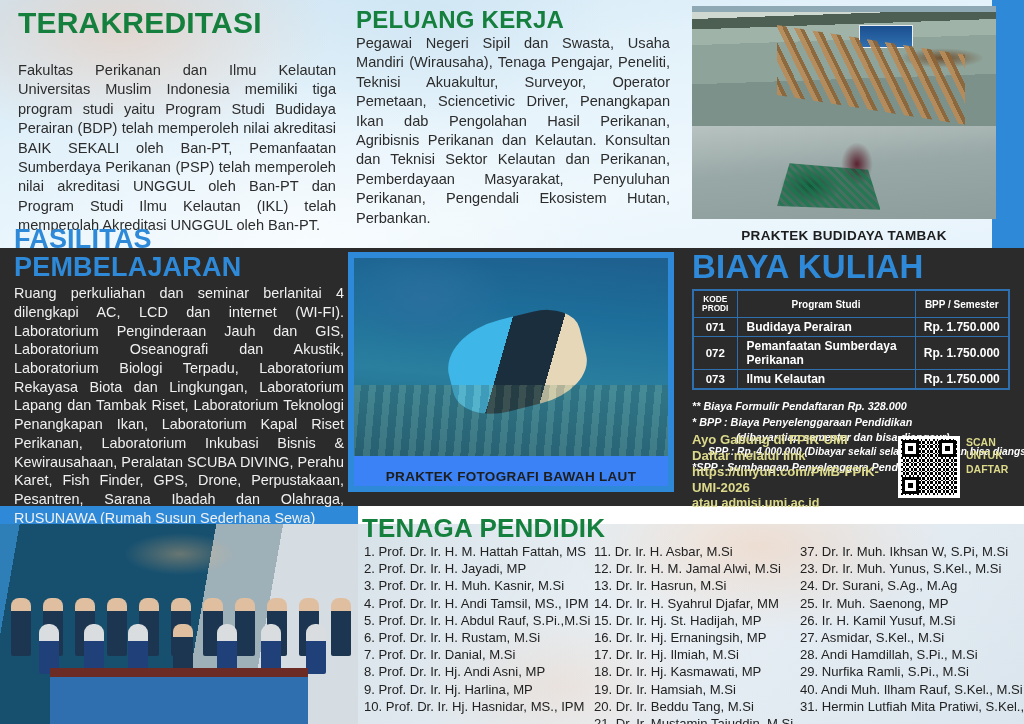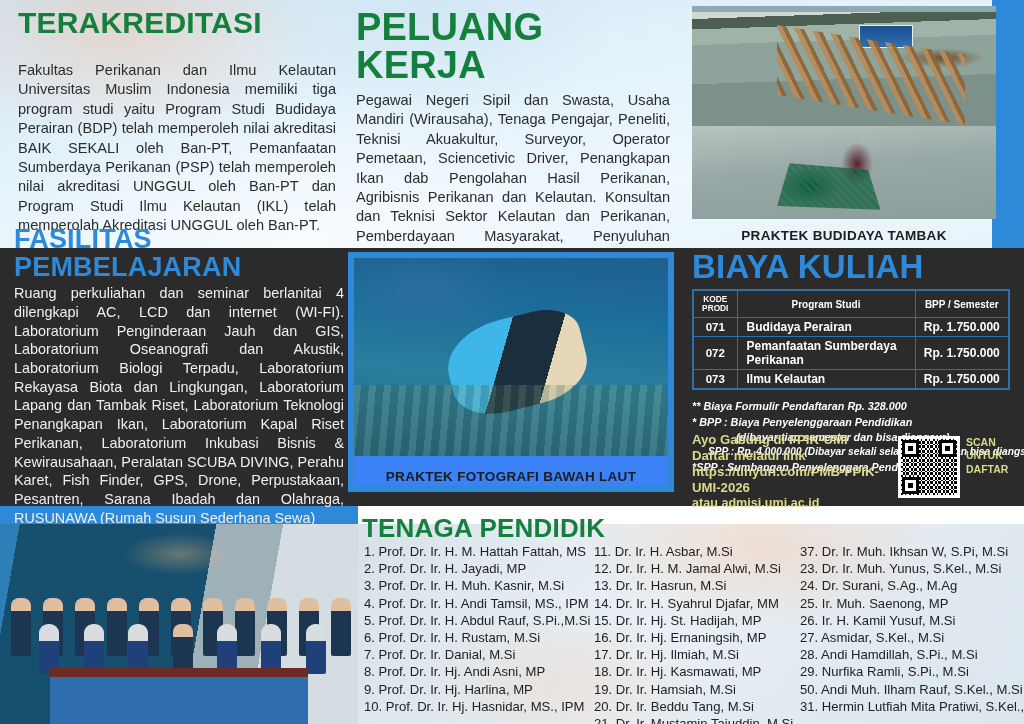--- a/index.html
+++ b/index.html
@@ -72,21 +72,21 @@
   #blk-terakreditasi {
     position: absolute; left: 18px; top: 8px; width: 318px;
   }
   #blk-terakreditasi .sec-title { font-size: 30px; margin-bottom: 7px; }
   #blk-terakreditasi .body-dark { font-size: 14.6px; margin-top: 23px; }
 
   
   #blk-peluang {
     position: absolute; left: 356px; top: 8px; width: 314px;
   }
-  #blk-peluang .sec-title { font-size: 38px; margin-bottom: 7px; }
+  #blk-peluang .sec-title { font-size: 24px; margin-bottom: 2px; }
   #blk-peluang .body-dark { font-size: 14.6px; }
 
   
   #photo-tambak-wrap {
     position: absolute; left: 692px; top: 6px; width: 304px; height: 213px;
   }
   .photo {
     width: 100%;
     display: block;
     position: relative;
@@ -483,19 +483,19 @@
         </ol>
       <ol id="col-c">
           <li>37. Dr. Ir. Muh. Ikhsan W, S.Pi, M.Si</li>
           <li>23. Dr. Ir. Muh. Yunus, S.Kel., M.Si</li>
           <li>24. Dr. Surani, S.Ag., M.Ag</li>
           <li>25. Ir. Muh. Saenong, MP</li>
           <li>26. Ir. H. Kamil Yusuf, M.Si</li>
           <li>27. Asmidar, S.Kel., M.Si</li>
           <li>28. Andi Hamdillah, S.Pi., M.Si</li>
           <li>29. Nurfika Ramli, S.Pi., M.Si</li>
-          <li>50. Andi Muh. Ilham Rauf, S.Kel., M.Si</li>
+          <li>40. Andi Muh. Ilham Rauf, S.Kel., M.Si</li>
           <li>31. Hermin Lutfiah Mita Pratiwi, S.Kel., M.Si</li>
         </ol>
     </div>
   </section>
 
 </div>
 
 </body></html>

